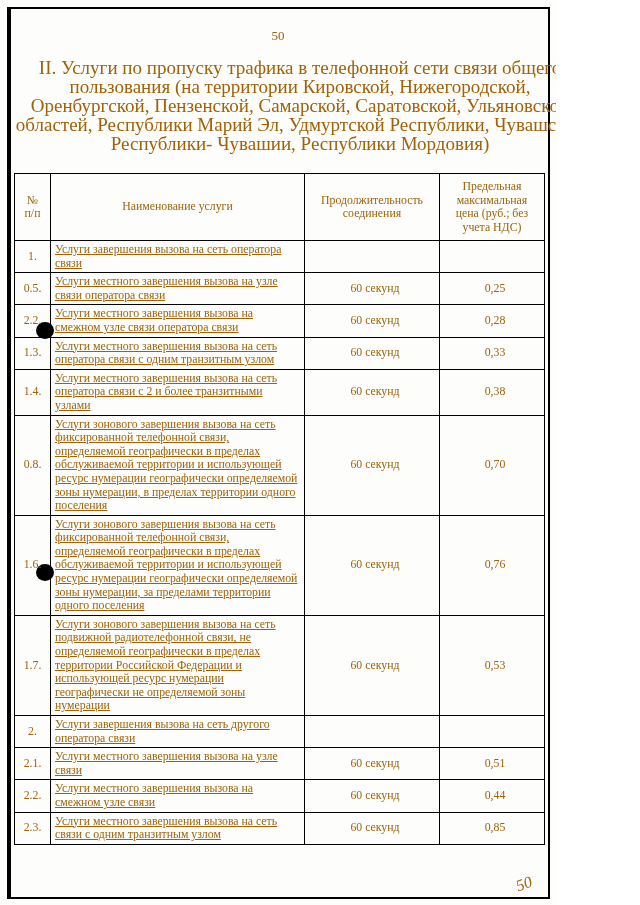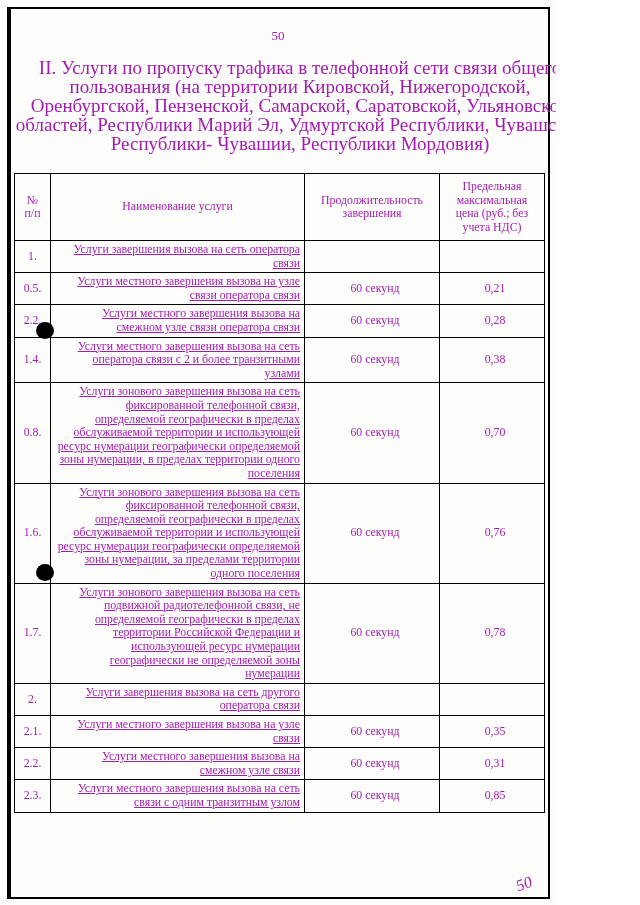--- a/index.html
+++ b/index.html
@@ -1,21 +1,21 @@
 <!DOCTYPE html>
 <html><head>
 <meta charset="utf-8">
 <style>
   html, body { margin:0; padding:0; background:#ffffff; }
   .page {
     position:relative;
     width:556px; height:905px;
     background:#fdfdfc;
     font-family:"Liberation Serif","DejaVu Serif",serif;
-    color:#a21caf;
+    color:#a16207;
     overflow:hidden;
   }
   .frame {
     position:absolute;
     left:7px; top:7px; right:6px; bottom:6px;
     border:2px solid #000;
     border-left-width:4px;
     pointer-events:none;
   }
   .content { position:absolute; left:14px; top:12px; right:14px; }
@@ -41,21 +41,21 @@
     text-align:center;
     vertical-align:middle;
     padding:6px 6px;
   }
   .tariff td {
     font-size:11.8px;
     line-height:13.6px;
     padding:2px 4px;
   }
   td.c-num  { text-align:center; vertical-align:middle; }
-  td.c-name { text-align:right; vertical-align:top; text-decoration:underline; }
+  td.c-name { text-align:left; vertical-align:top; text-decoration:underline; }
   td.c-dur, td.c-price { text-align:center; vertical-align:middle;padding-left:10px; }
   .hole {
     position:absolute;
     left:36px;
     width:18px; height:17px;
     background:#000;
     border-radius:50%;
   }
   .hole-1 { top:322px; }
   .hole-2 { top:564px; }
@@ -85,42 +85,48 @@
       <colgroup>
         <col style="width:36px">
         <col style="width:254px">
         <col style="width:135px">
         <col style="width:105px">
       </colgroup>
       <thead>
         <tr>
           <th>№ п/п</th>
           <th>Наименование услуги</th>
-          <th>Продолжительность завершения</th>
+          <th>Продолжительность соединения</th>
           <th>Предельная максимальная цена (руб.; без учета НДС)</th>
         </tr>
       </thead>
       <tbody>
           <tr>
     <td class="c-num">1.</td>
     <td class="c-name">Услуги завершения вызова на сеть оператора связи</td>
     <td class="c-dur"></td>
     <td class="c-price"></td>
   </tr>
           <tr>
     <td class="c-num">0.5.</td>
     <td class="c-name">Услуги местного завершения вызова на узле связи оператора связи</td>
     <td class="c-dur">60 секунд</td>
-    <td class="c-price">0,21</td>
+    <td class="c-price">0,25</td>
   </tr>
           <tr>
     <td class="c-num">2.2.</td>
     <td class="c-name">Услуги местного завершения вызова на смежном узле связи оператора связи</td>
     <td class="c-dur">60 секунд</td>
     <td class="c-price">0,28</td>
+  </tr>
+          <tr>
+    <td class="c-num">1.3.</td>
+    <td class="c-name">Услуги местного завершения вызова на сеть оператора связи с одним транзитным узлом</td>
+    <td class="c-dur">60 секунд</td>
+    <td class="c-price">0,33</td>
   </tr>
           <tr>
     <td class="c-num">1.4.</td>
     <td class="c-name">Услуги местного завершения вызова на сеть оператора связи с 2 и более транзитными узлами</td>
     <td class="c-dur">60 секунд</td>
     <td class="c-price">0,38</td>
   </tr>
           <tr>
     <td class="c-num">0.8.</td>
     <td class="c-name">Услуги зонового завершения вызова на сеть фиксированной телефонной связи, определяемой географически в пределах обслуживаемой территории и использующей ресурс нумерации географически определяемой зоны нумерации, в пределах территории одного поселения</td>
@@ -130,39 +136,39 @@
           <tr>
     <td class="c-num">1.6.</td>
     <td class="c-name">Услуги зонового завершения вызова на сеть фиксированной телефонной связи, определяемой географически в пределах обслуживаемой территории и использующей ресурс нумерации географически определяемой зоны нумерации, за пределами территории одного поселения</td>
     <td class="c-dur">60 секунд</td>
     <td class="c-price">0,76</td>
   </tr>
           <tr>
     <td class="c-num">1.7.</td>
     <td class="c-name">Услуги зонового завершения вызова на сеть подвижной радиотелефонной связи, не определяемой географически в пределах территории Российской Федерации и использующей ресурс нумерации географически не определяемой зоны нумерации</td>
     <td class="c-dur">60 секунд</td>
-    <td class="c-price">0,78</td>
+    <td class="c-price">0,53</td>
   </tr>
           <tr>
     <td class="c-num">2.</td>
     <td class="c-name">Услуги завершения вызова на сеть другого оператора связи</td>
     <td class="c-dur"></td>
     <td class="c-price"></td>
   </tr>
           <tr>
     <td class="c-num">2.1.</td>
     <td class="c-name">Услуги местного завершения вызова на узле связи</td>
     <td class="c-dur">60 секунд</td>
-    <td class="c-price">0,35</td>
+    <td class="c-price">0,51</td>
   </tr>
           <tr>
     <td class="c-num">2.2.</td>
     <td class="c-name">Услуги местного завершения вызова на смежном узле связи</td>
     <td class="c-dur">60 секунд</td>
-    <td class="c-price">0,31</td>
+    <td class="c-price">0,44</td>
   </tr>
           <tr>
     <td class="c-num">2.3.</td>
     <td class="c-name">Услуги местного завершения вызова на сеть связи с одним транзитным узлом</td>
     <td class="c-dur">60 секунд</td>
     <td class="c-price">0,85</td>
   </tr>
         </tbody>
     </table>
   </div>

